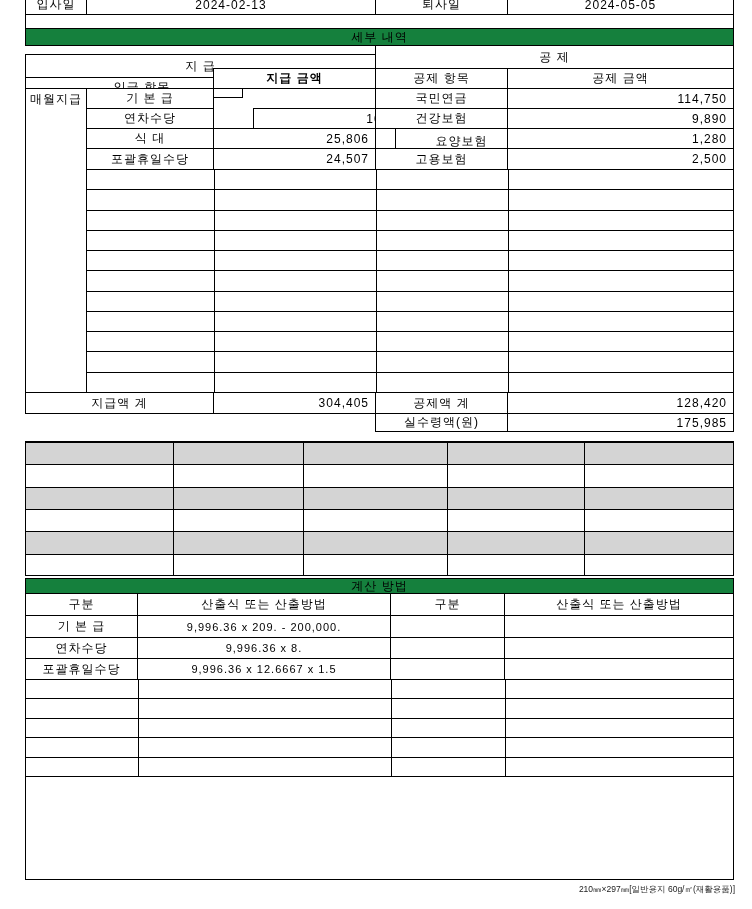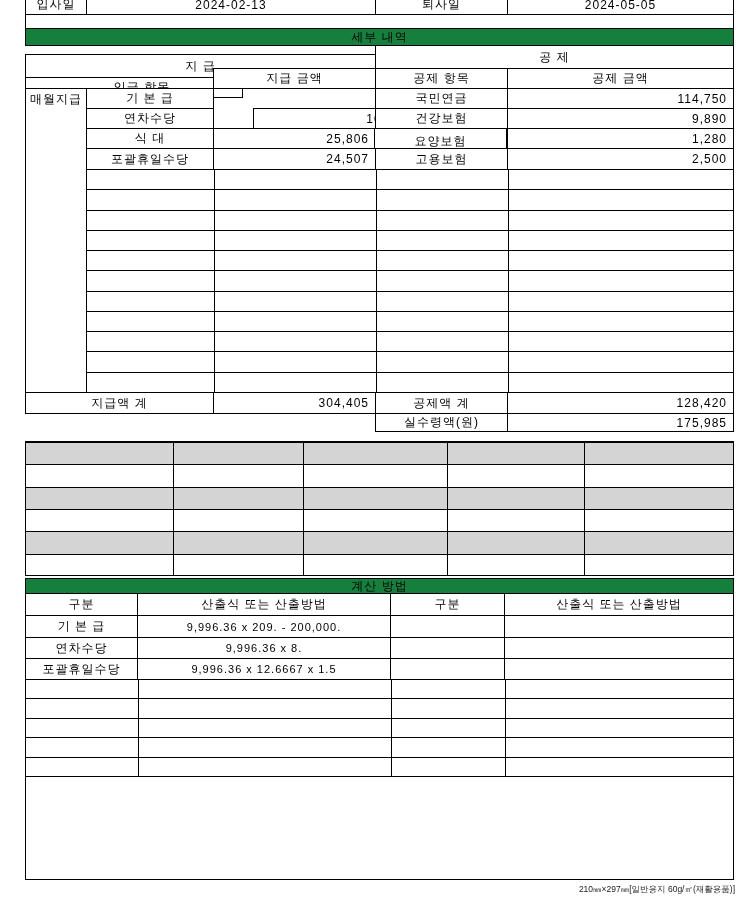--- a/index.html
+++ b/index.html
@@ -49,38 +49,38 @@
   <div class="c" style="left:507px;top:-6px;width:227px;height:21px;">2024-05-05</div>
 
   <div class="c" style="left:25px;top:14px;width:709px;height:15px;"></div>
 
   <div class="c gray" style="left:25px;top:28px;width:709px;height:18px;">세부 내역</div>
 
   <div class="c" style="left:25px;top:45px;width:351px;height:24px;margin-top:9px;">지      급</div>
   <div class="c" style="left:375px;top:45px;width:359px;height:24px;">공      제</div>
 
   <div class="c" style="left:25px;top:77px;width:218px;height:21px;padding-left:16px;">임금 항목</div>
-  <div class="c" style="left:213px;top:68px;width:163px;height:21px;">지급 금액</div>
+  <div class="c" style="left:213px;top:68px;width:163px;height:21px;font-weight:bold;">지급 금액</div>
   <div class="c" style="left:375px;top:68px;width:133px;height:21px;">공제 항목</div>
   <div class="c" style="left:507px;top:68px;width:227px;height:21px;">공제 금액</div>
 
   <div class="c topalign" style="left:25px;top:88px;width:62px;height:305px;">매월지급</div>
 
   <div class="c" style="left:86px;top:88px;width:128px;height:21px;">기 본 급</div>
   <div class="c" style="left:375px;top:88px;width:133px;height:21px;">국민연금</div>
   <div class="c right" style="left:507px;top:88px;width:227px;height:21px;">114,750</div>
 
   <div class="c" style="left:86px;top:108px;width:128px;height:21px;">연차수당</div>
   <div class="c right" style="left:205px;top:108px;width:163px;height:21px;margin-left:48px;">10,319</div>
   <div class="c" style="left:375px;top:108px;width:133px;height:21px;">건강보험</div>
   <div class="c right" style="left:507px;top:108px;width:227px;height:21px;">9,890</div>
 
   <div class="c" style="left:86px;top:128px;width:128px;height:21px;">식      대</div>
   <div class="c right" style="left:213px;top:128px;width:163px;height:21px;">25,806</div>
-  <div class="c" style="left:374px;top:128px;width:133px;height:27px;">요양보험</div>
+  <div class="c" style="left:395px;top:128px;width:133px;height:27px;">요양보험</div>
   <div class="c right" style="left:507px;top:128px;width:227px;height:21px;">1,280</div>
 
   <div class="c" style="left:86px;top:148px;width:128px;height:22px;">포괄휴일수당</div>
   <div class="c right" style="left:213px;top:148px;width:163px;height:22px;">24,507</div>
   <div class="c" style="left:375px;top:148px;width:133px;height:22px;">고용보험</div>
   <div class="c right" style="left:507px;top:148px;width:227px;height:22px;">2,500</div>
 
   <div class="region" id="regionA" style="left:86px;top:169px;width:648px;height:224px;">
     <div class="vline" style="left:127px;"></div>
     <div class="vline" style="left:289px;"></div>

